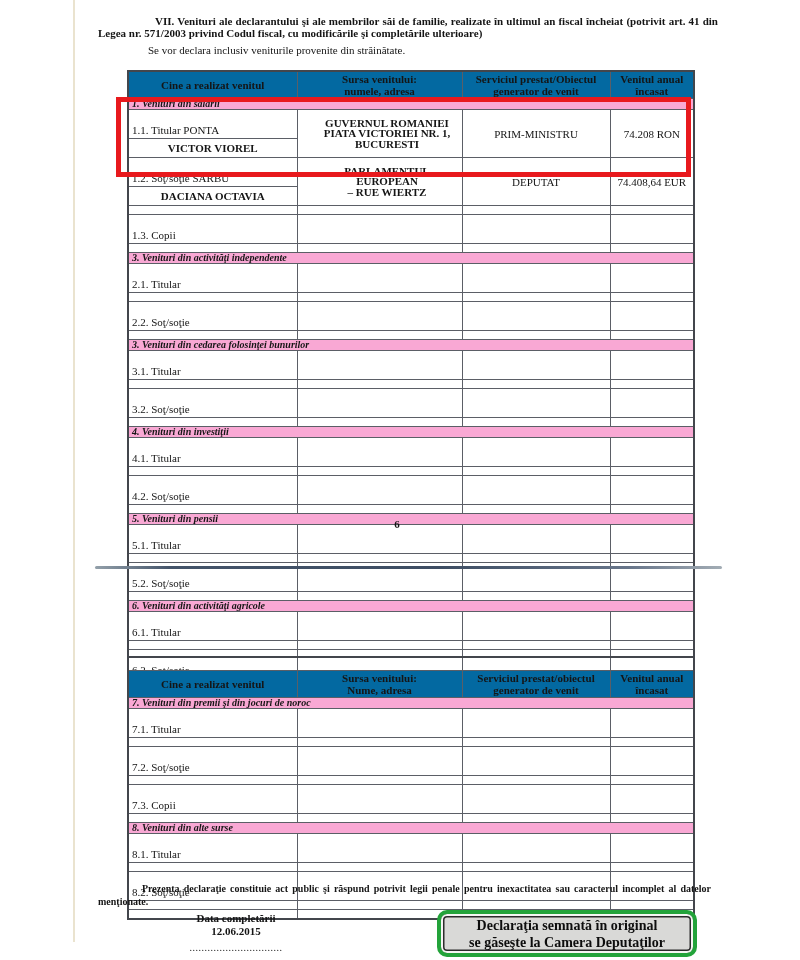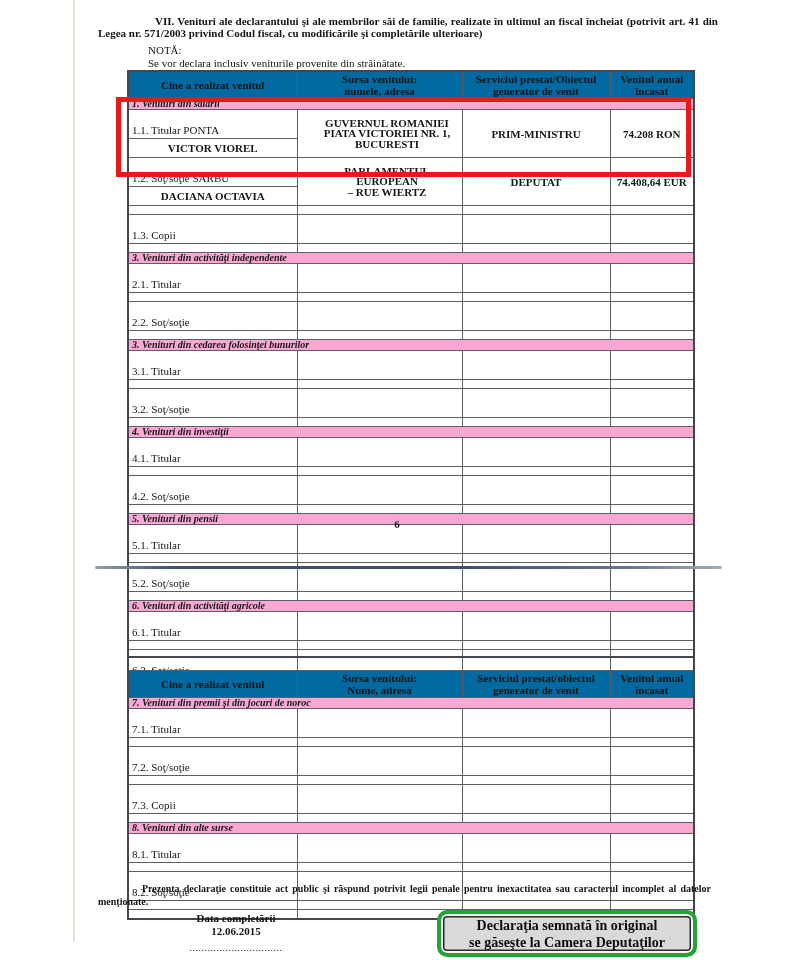--- a/index.html
+++ b/index.html
@@ -24,21 +24,21 @@
   }
   .row-thin td{height:10px;}
   .row-section td{
     background:#f9a8d4;font-style:italic;font-weight:bold;font-size:10px;
     line-height:10px;height:9px;padding:0 0 0 3px;vertical-align:middle;
   }
   .row-label td{height:16px;font-size:11px;vertical-align:middle;}
   .doc-table td.lbl{padding:12px 0 0 3px;}
   .row-empty td{height:6px;}
   .cell-source{text-align:center;font-weight:bold;font-size:10px;line-height:10.5px;padding-left:16px;}
-  .cell-service,.cell-amount{text-align:center;font-weight:bold;font-size:10.5px;}
+  .cell-service,.cell-amount{text-align:center;font-weight:normal;font-size:10.5px;}
   .name-cell{text-align:center;font-weight:bold;font-size:11px;}
   .highlight-box{
     position:absolute;left:116px;top:97px;width:575px;height:80px;
     border:5px solid #e8191d;box-sizing:border-box;pointer-events:none;
   }
   .page-num{position:absolute;left:127px;top:518px;width:540px;text-align:center;font-weight:bold;font-size:11px;}
   .divider{
     position:absolute;left:95px;top:566px;width:627px;height:3px;border-radius:2px;
     background:linear-gradient(90deg,#93a0aa,#44546a 12%,#3d4d63 55%,#67758a 85%,#a3adb5);
   }
@@ -58,21 +58,20 @@
 </style>
 </head>
 <body>
 
 <div class="page">
   <div class="scan-line"></div>
 
   <div class="heading">VII. Venituri ale declarantului şi ale membrilor săi de familie, realizate în ultimul an fiscal încheiat (potrivit art. 41 din Legea nr. 571/2003 privind Codul fiscal, cu modificările şi completările ulterioare)</div>
 
   <div class="nota">
-    <div>NOTĂ:</div>
     <div>Se vor declara inclusiv veniturile provenite din străinătate.</div>
   </div>
 
   <div class="t-wrap1" id="t1">
       <table class="doc-table">
         <colgroup>
           <col style="width: 169px;">
           <col style="width: 165px;">
           <col style="width: 148px;">
           <col style="width: 84px;">

